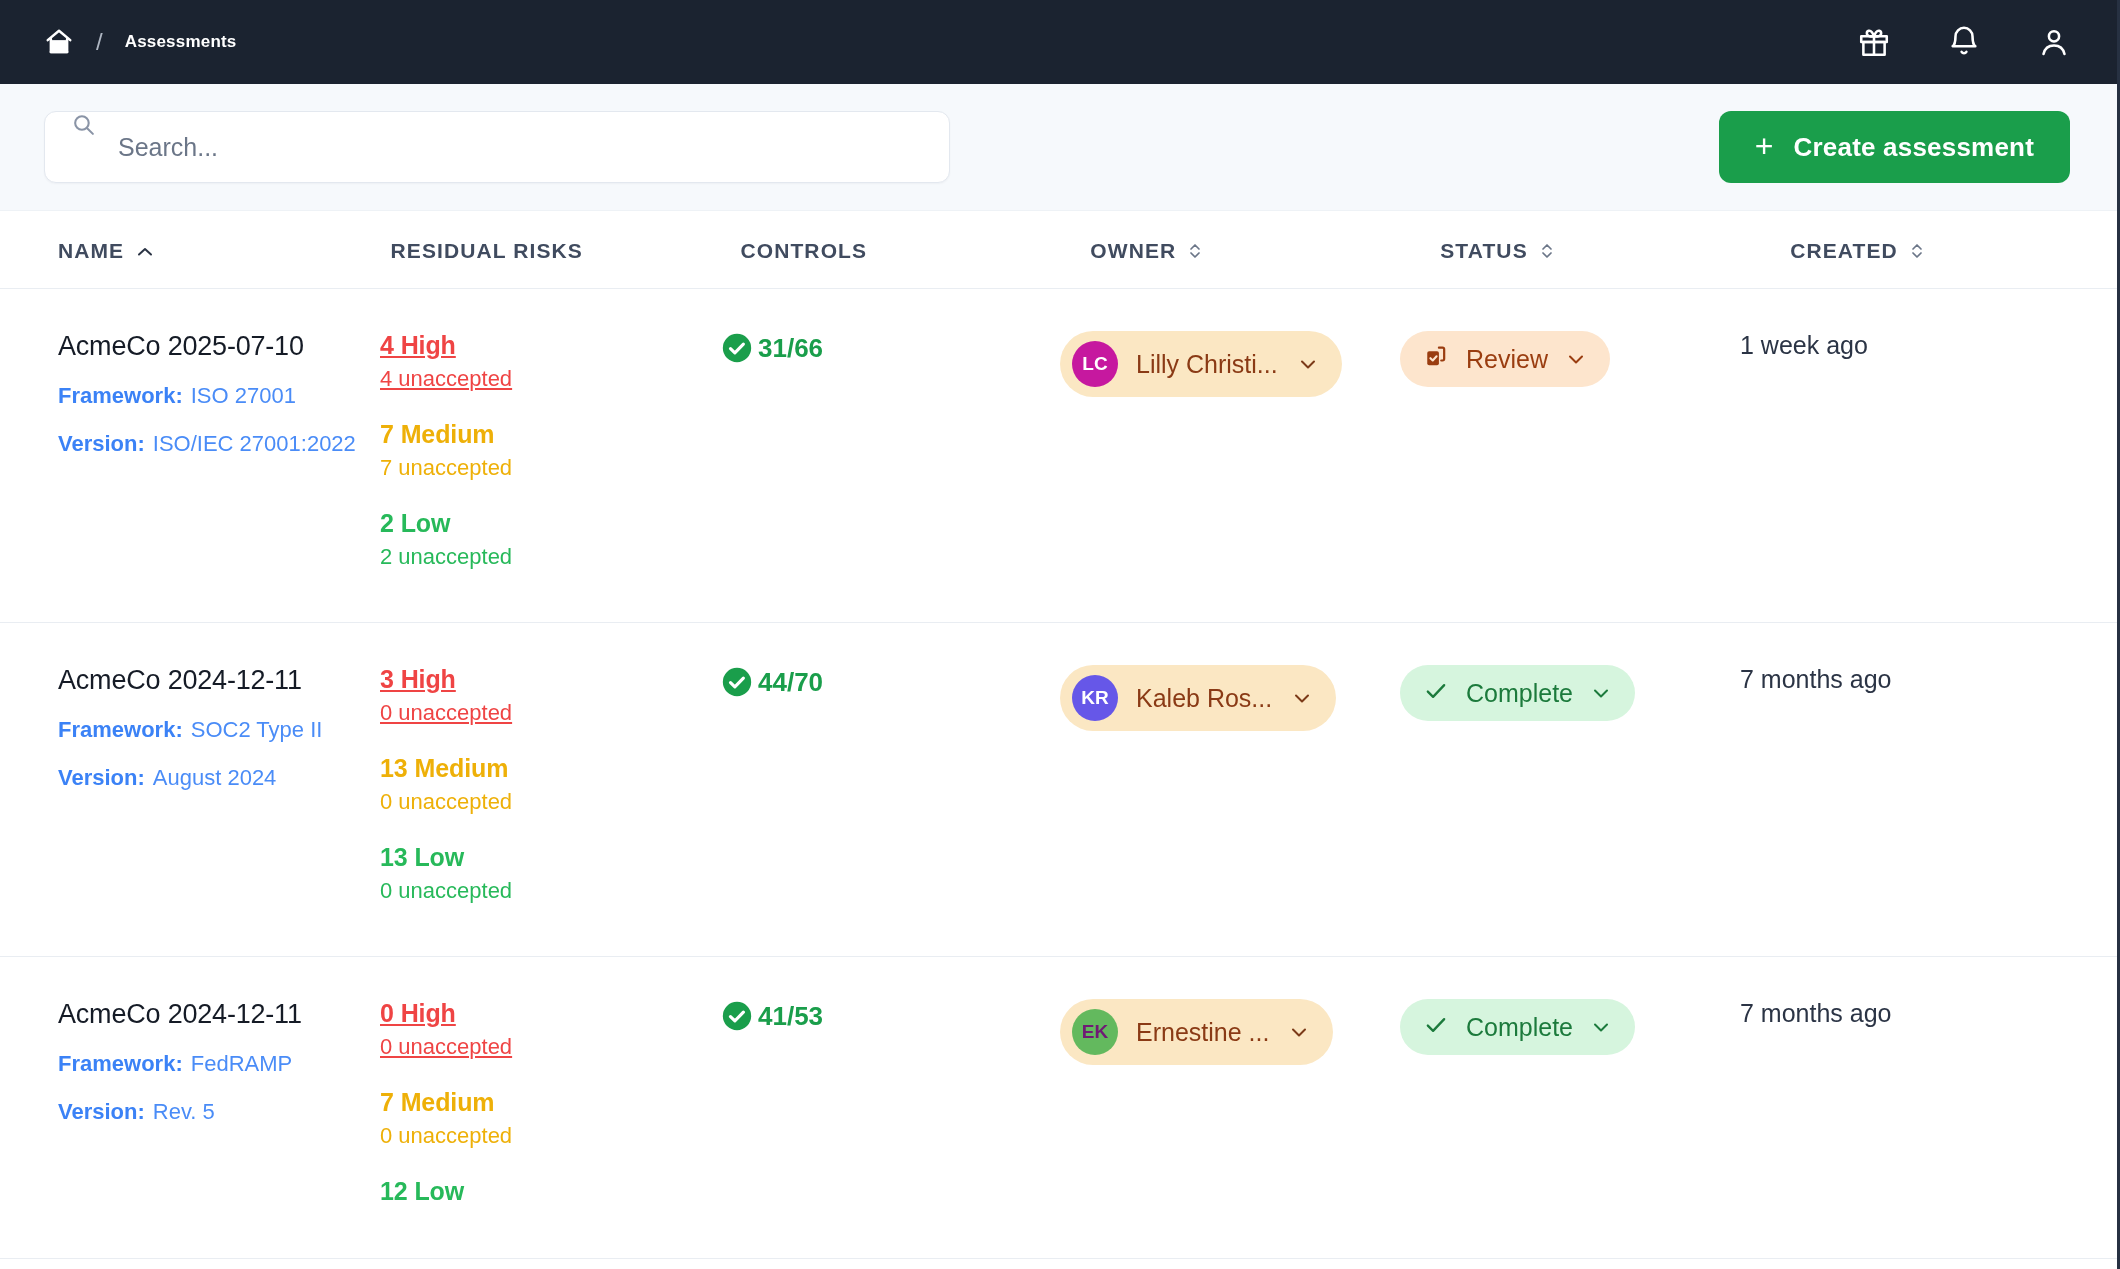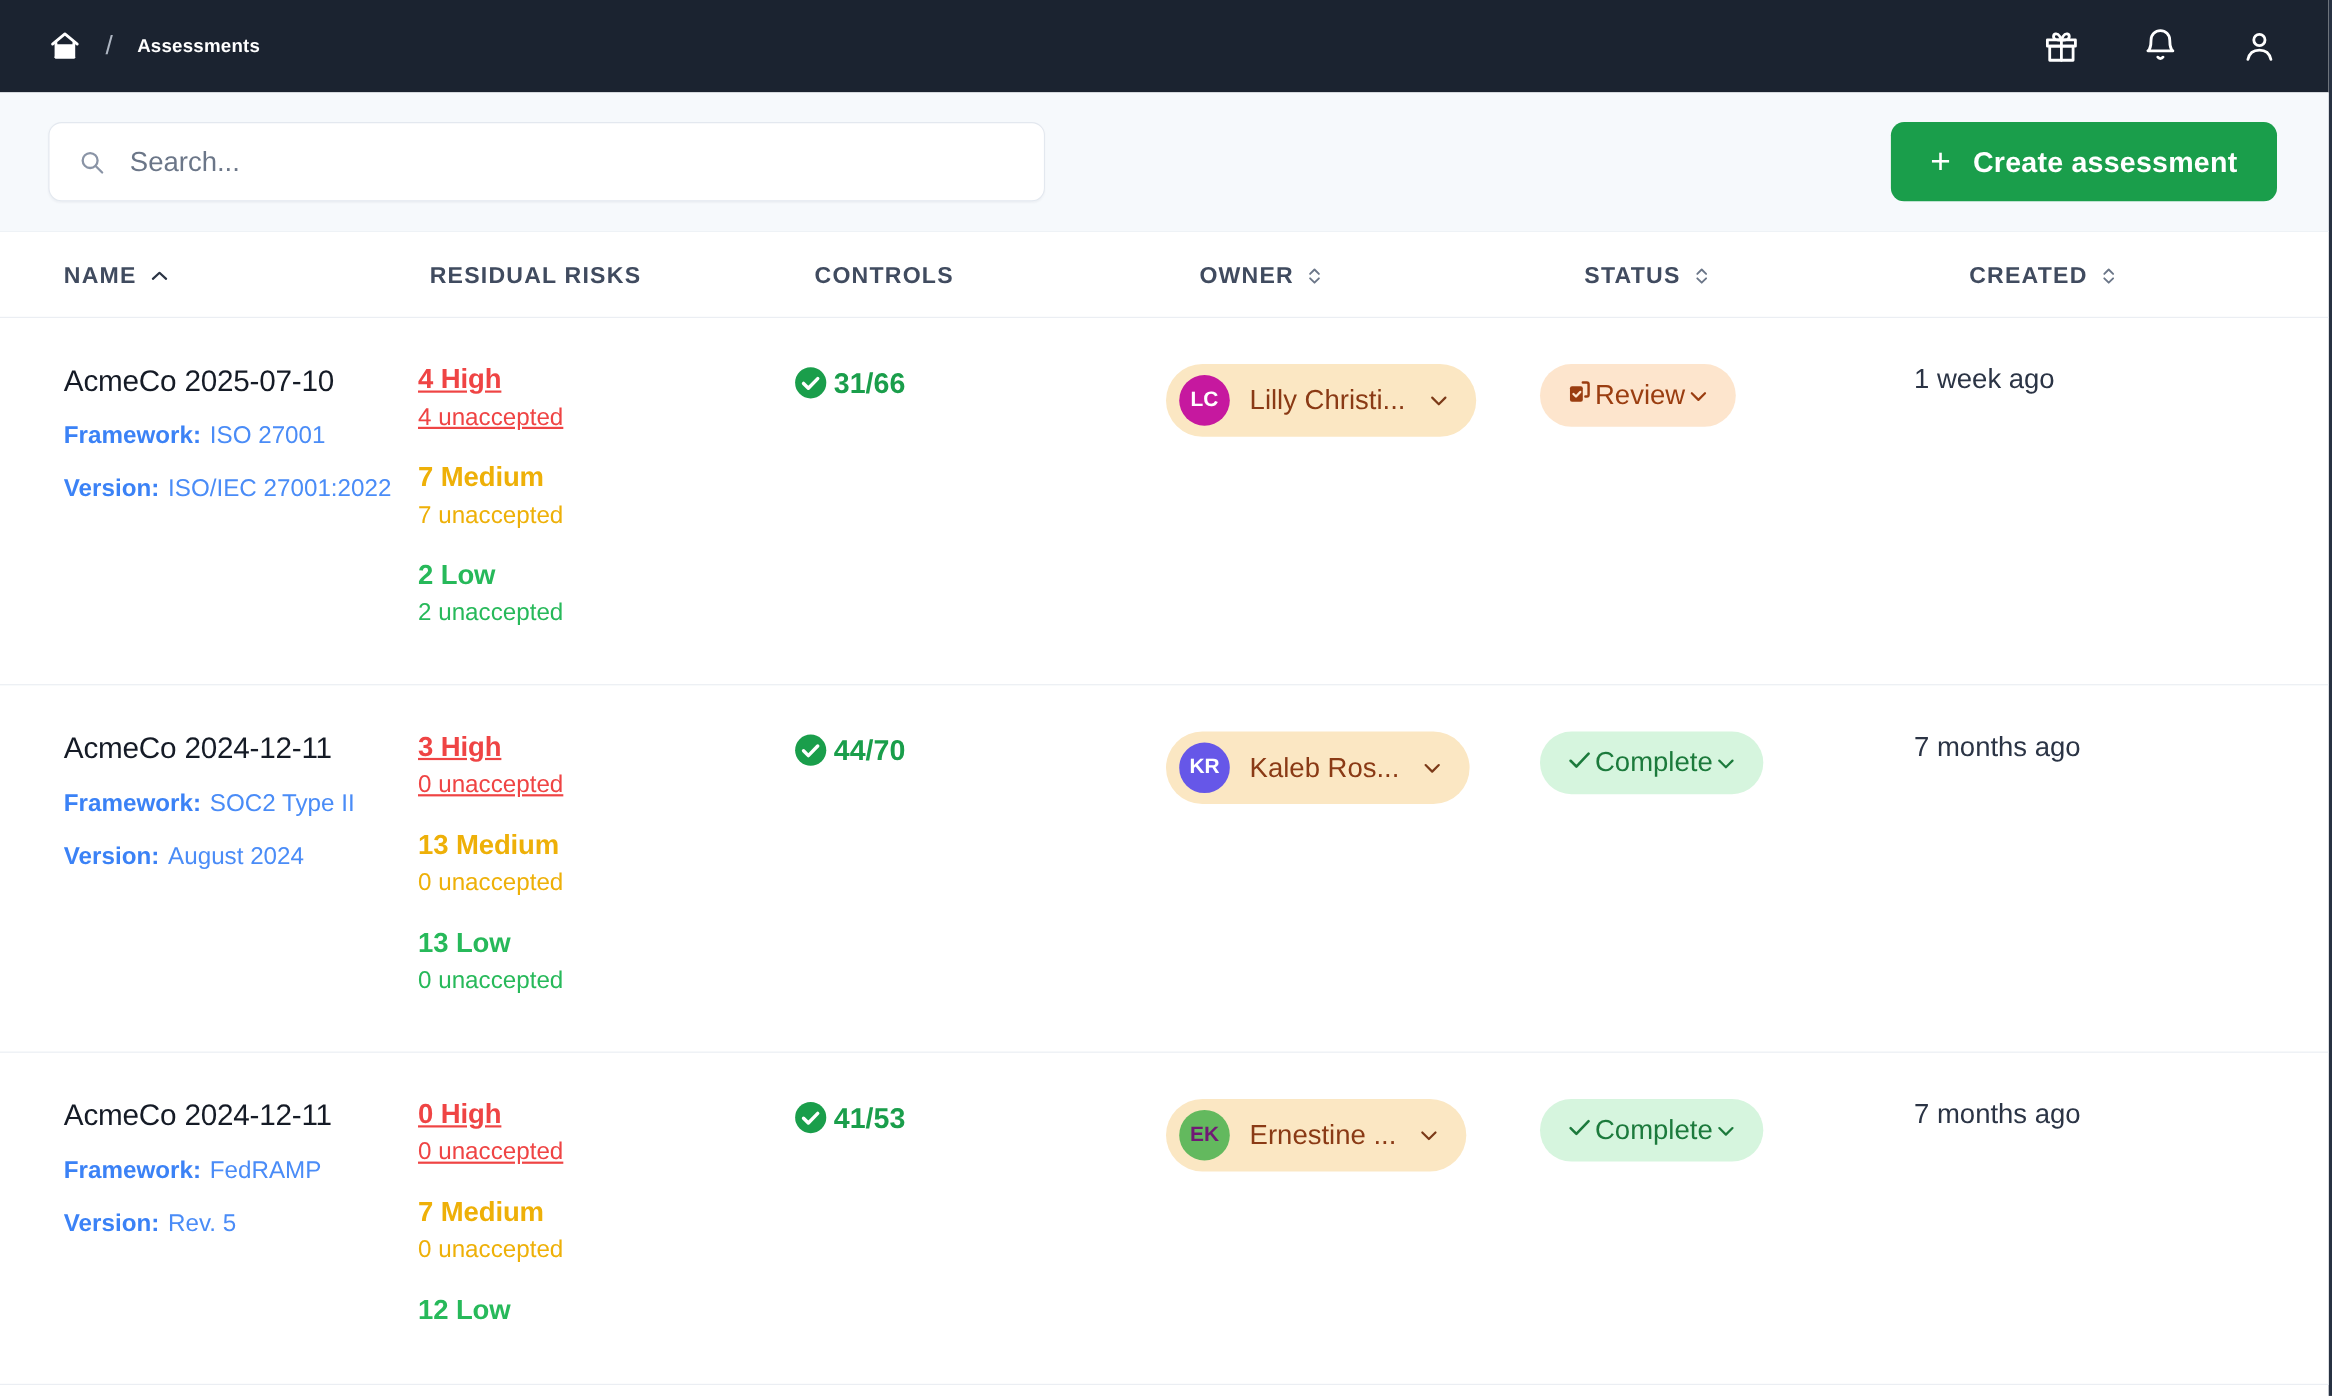--- a/index.html
+++ b/index.html
@@ -27,21 +27,21 @@
   
   .toolbar {
     height: 127px; background: #f6f9fc;
     display: flex; align-items: center;
     padding: 0 47px 0 44px;
     border-bottom: 1px solid #eef2f6;
   }
   .search-box {
     width: 906px; height: 72px; background: #ffffff;
     border: 1px solid #e3e8ef; border-radius: 12px;
-    display: flex; align-items: center; padding: 0 26px;
+    display: flex; padding: 0 26px;
     box-shadow: 0 1px 2px rgba(16,24,40,.04);
   }
   .search-icon { width: 25px; height: 25px; color: #8a94a6; flex: 0 0 auto; }
   .search-input {
     border: none; outline: none; flex: 1; margin-left: 22px;
     font-family: "Liberation Sans", sans-serif;
     font-size: 25px; color: #2b3445; background: transparent;
   }
   .search-input::placeholder { color: #6b7688; }
   .toolbar-spacer { flex: 1; }
@@ -108,21 +108,21 @@
     display: flex; align-items: center; justify-content: center;
     font-size: 19px; font-weight: 700; color: #ffffff; flex: 0 0 auto;
   }
   .owner-name {
     font-size: 25px; color: #8a3a15; white-space: nowrap;
     overflow: hidden; text-overflow: ellipsis;
   }
   .chev { flex: 0 0 auto; display: flex; align-items: center; }
 
   .status-pill {
-    display: inline-flex; align-items: center; gap: 0;
+    display: inline-flex; align-items: center; gap: 16px;
     border-radius: 999px; padding: 12px 22px; cursor: pointer;
   }
   .status-review { background: #fde5cd; color: #9a3d10; }
   .status-complete { background: #d6f5de; color: #1c7a3c; }
   .status-label { font-size: 25px; font-weight: 400; white-space: nowrap; }
 
   .created-text { font-size: 25px; color: #2b3445; }
 </style>
 </head>
 <body>

